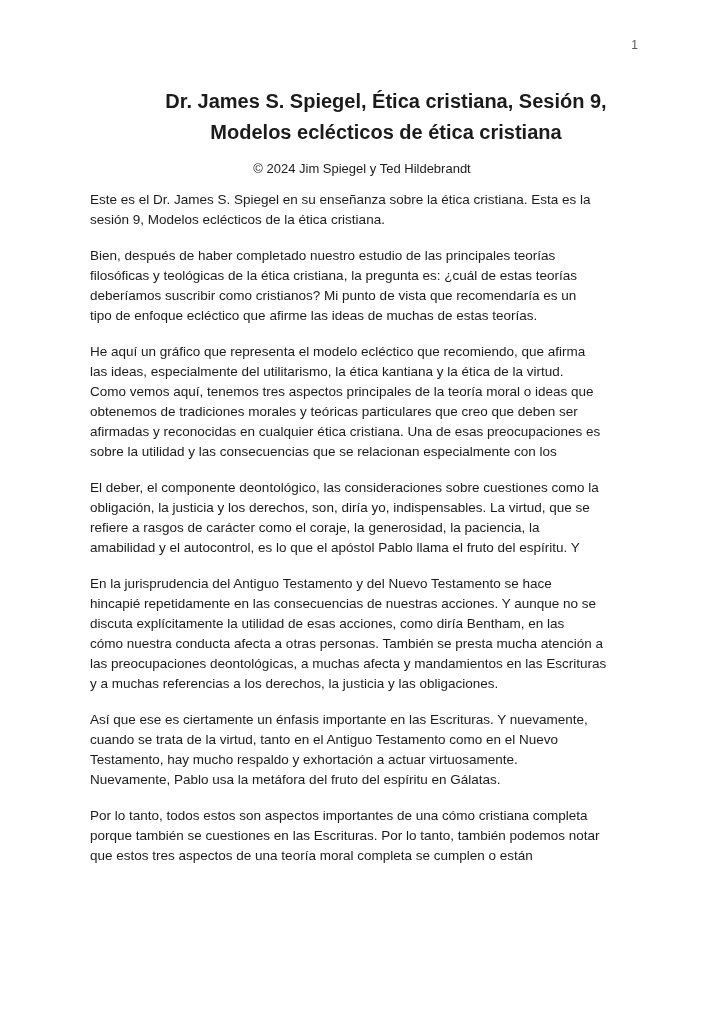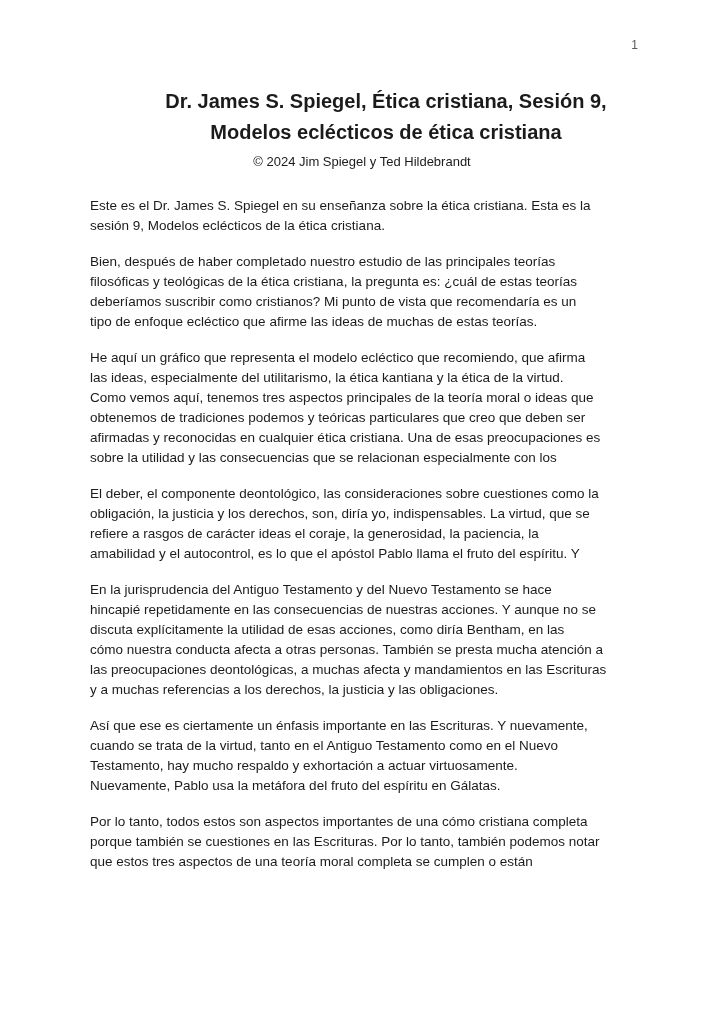--- a/index.html
+++ b/index.html
@@ -35,31 +35,31 @@
     font-size: 20px;
     font-weight: bold;
     line-height: 31px;
     color: #1b1b1b;
     margin: 0;
     padding-left: 48px;
   }
   .copyright {
     font-size: 13px;
     line-height: 20px;
-    margin-top: 4px;
+    margin-top: 11px;
     color: #1b1b1b;
   }
   .content {
     position: absolute;
     top: 190px;
     left: 90px;
     width: 560px;
   }
   .para {
-    margin: 6px 0 16px 0;
+    margin: 0 0 16px 0;
   }
   .line {
     font-size: 13.5px;
     line-height: 20px;
     white-space: nowrap;
   }
 </style>
 </head>
 <body>
 
@@ -81,28 +81,28 @@
       <div class="para">
         <div class="line">Bien, después de haber completado nuestro estudio de las principales teorías</div>
         <div class="line">filosóficas y teológicas de la ética cristiana, la pregunta es: ¿cuál de estas teorías</div>
         <div class="line">deberíamos suscribir como cristianos? Mi punto de vista que recomendaría es un</div>
         <div class="line">tipo de enfoque ecléctico que afirme las ideas de muchas de estas teorías.</div>
       </div>
       <div class="para">
         <div class="line">He aquí un gráfico que representa el modelo ecléctico que recomiendo, que afirma</div>
         <div class="line">las ideas, especialmente del utilitarismo, la ética kantiana y la ética de la virtud.</div>
         <div class="line">Como vemos aquí, tenemos tres aspectos principales de la teoría moral o ideas que</div>
-        <div class="line">obtenemos de tradiciones podemos y teóricas particulares que creo que deben ser</div>
+        <div class="line">obtenemos de tradiciones morales y teóricas particulares que creo que deben ser</div>
         <div class="line">afirmadas y reconocidas en cualquier ética cristiana. Una de esas preocupaciones es</div>
         <div class="line">sobre la utilidad y las consecuencias que se relacionan especialmente con los</div>
       </div>
       <div class="para">
         <div class="line">El deber, el componente deontológico, las consideraciones sobre cuestiones como la</div>
         <div class="line">obligación, la justicia y los derechos, son, diría yo, indispensables. La virtud, que se</div>
-        <div class="line">refiere a rasgos de carácter ideas el coraje, la generosidad, la paciencia, la</div>
+        <div class="line">refiere a rasgos de carácter como el coraje, la generosidad, la paciencia, la</div>
         <div class="line">amabilidad y el autocontrol, es lo que el apóstol Pablo llama el fruto del espíritu. Y</div>
       </div>
       <div class="para">
         <div class="line">En la jurisprudencia del Antiguo Testamento y del Nuevo Testamento se hace</div>
         <div class="line">hincapié repetidamente en las consecuencias de nuestras acciones. Y aunque no se</div>
         <div class="line">discuta explícitamente la utilidad de esas acciones, como diría Bentham, en las</div>
         <div class="line">cómo nuestra conducta afecta a otras personas. También se presta mucha atención a</div>
         <div class="line">las preocupaciones deontológicas, a muchas afecta y mandamientos en las Escrituras</div>
         <div class="line">y a muchas referencias a los derechos, la justicia y las obligaciones.</div>
       </div>

